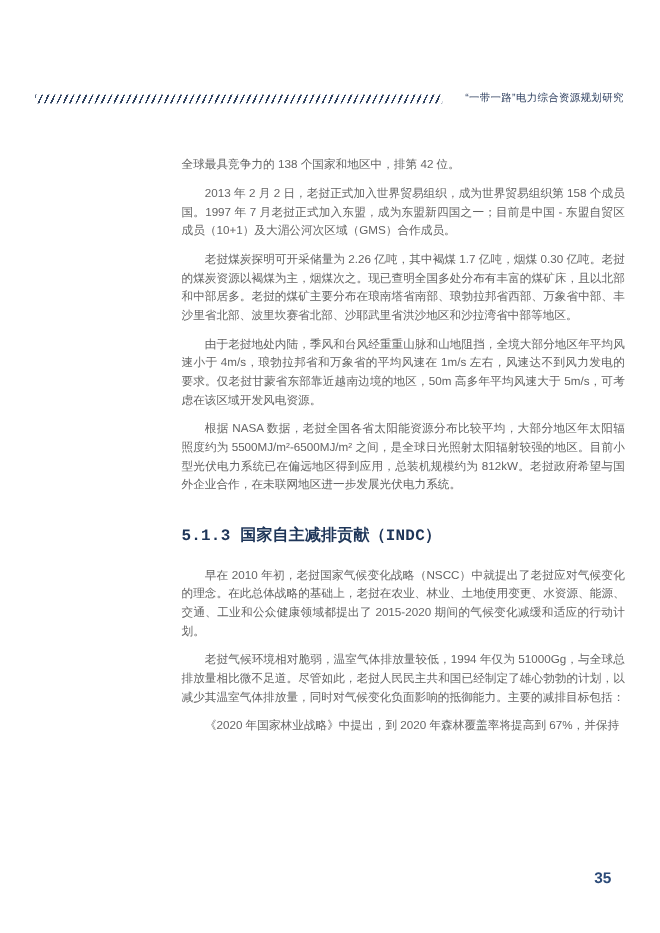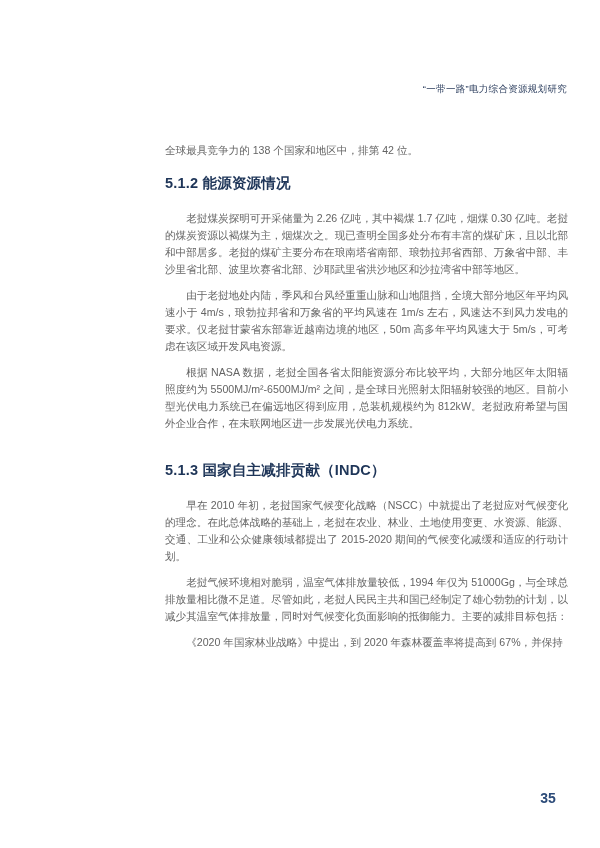--- a/index.html
+++ b/index.html
@@ -14,21 +14,20 @@
   }
   
   .header {
     position: absolute;
     top: 83px;
     left: 32px;
     right: 33px;
     height: 13px;
     display: flex;
     align-items: center;
-    flex-direction: column;
   }
   .hatch {
     width: 370px;
     height: 8px;
     background: repeating-linear-gradient(
       115deg,
       #2f4260 0, #2f4260 1.4px,
       transparent 1.4px, transparent 5.2px
     );
   }
@@ -58,21 +57,21 @@
   .body-text h2.sec {
     color: #1e3558;
     font-size: 14.5px;
     line-height: 20px;
     font-weight: 700;
     margin: 14px 0 17px 0;
     text-indent: 0;
     letter-spacing: 0.2px;
     text-align: left;
   }
-  .body-text h2.sec.second { margin-top: 28px; }
+  .body-text h2.sec.second { margin-top: 28px; font-family: Liberation Mono, monospace; }
   
   .page-number {
     position: absolute;
     top: 790px;
     left: 536px;
     width: 24px;
     text-align: center;
     color: #2b4a78;
     font-size: 14px;
     font-weight: 700;
@@ -85,22 +84,22 @@
 
   <div class="header">
     <div class="hatch"></div>
     <div class="header-title">“一带一路”电力综合资源规划研究</div>
   </div>
 
   <div class="body-text">
 
     <p class="no-indent">全球最具竞争力的 138 个国家和地区中，排第 42 位。</p>
 
+    <p>2013 年 2 月 2 日，老挝正式加入世界贸易组织，成为世界贸易组织第 158 个成员国。1997 年 7 月老挝正式加入东盟，成为东盟新四国之一；目前是中国 - 东盟自贸区成员（10+1）及大湄公河次区域（GMS）合作成员。</p>
 
-    <h2 class="sec">5.1.2 能源资源情况</h2>
 
 
     <p>老挝煤炭探明可开采储量为 2.26 亿吨，其中褐煤 1.7 亿吨，烟煤 0.30 亿吨。老挝的煤炭资源以褐煤为主，烟煤次之。现已查明全国多处分布有丰富的煤矿床，且以北部和中部居多。老挝的煤矿主要分布在琅南塔省南部、琅勃拉邦省西部、万象省中部、丰沙里省北部、波里坎赛省北部、沙耶武里省洪沙地区和沙拉湾省中部等地区。</p>
 
     <p>由于老挝地处内陆，季风和台风经重重山脉和山地阻挡，全境大部分地区年平均风速小于 4m/s，琅勃拉邦省和万象省的平均风速在 1m/s 左右，风速达不到风力发电的要求。仅老挝甘蒙省东部靠近越南边境的地区，50m 高多年平均风速大于 5m/s，可考虑在该区域开发风电资源。</p>
 
     <p>根据 NASA 数据，老挝全国各省太阳能资源分布比较平均，大部分地区年太阳辐照度约为 5500MJ/m²-6500MJ/m² 之间，是全球日光照射太阳辐射较强的地区。目前小型光伏电力系统已在偏远地区得到应用，总装机规模约为 812kW。老挝政府希望与国外企业合作，在未联网地区进一步发展光伏电力系统。</p>
 
     <h2 class="sec second">5.1.3 国家自主减排贡献（INDC）</h2>
 

